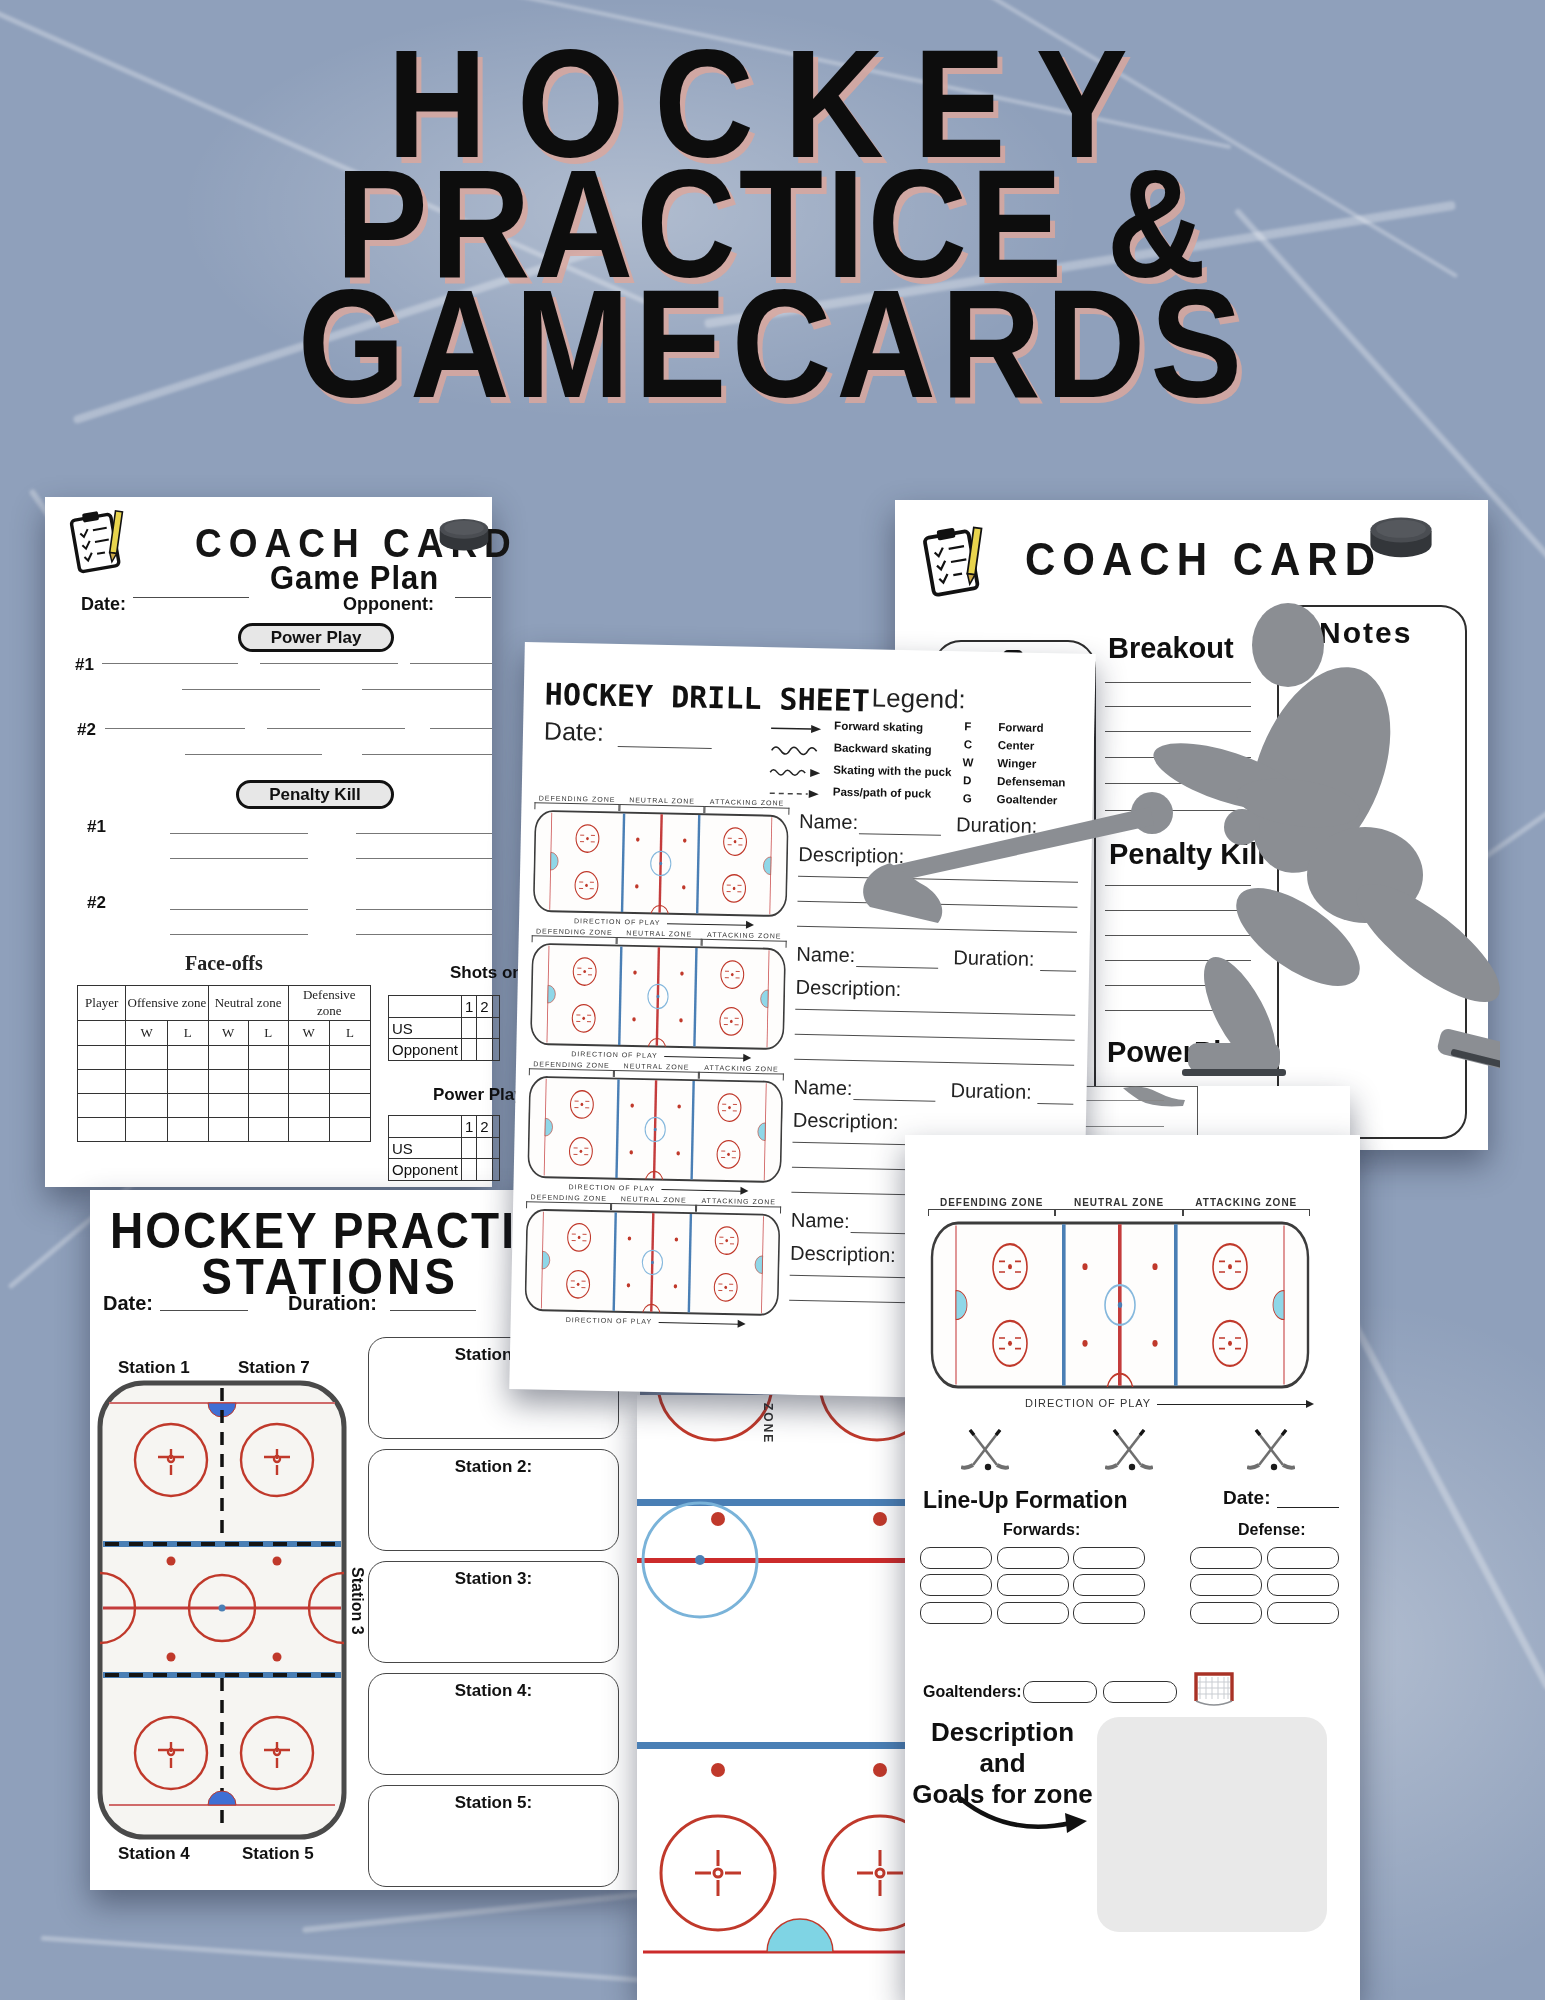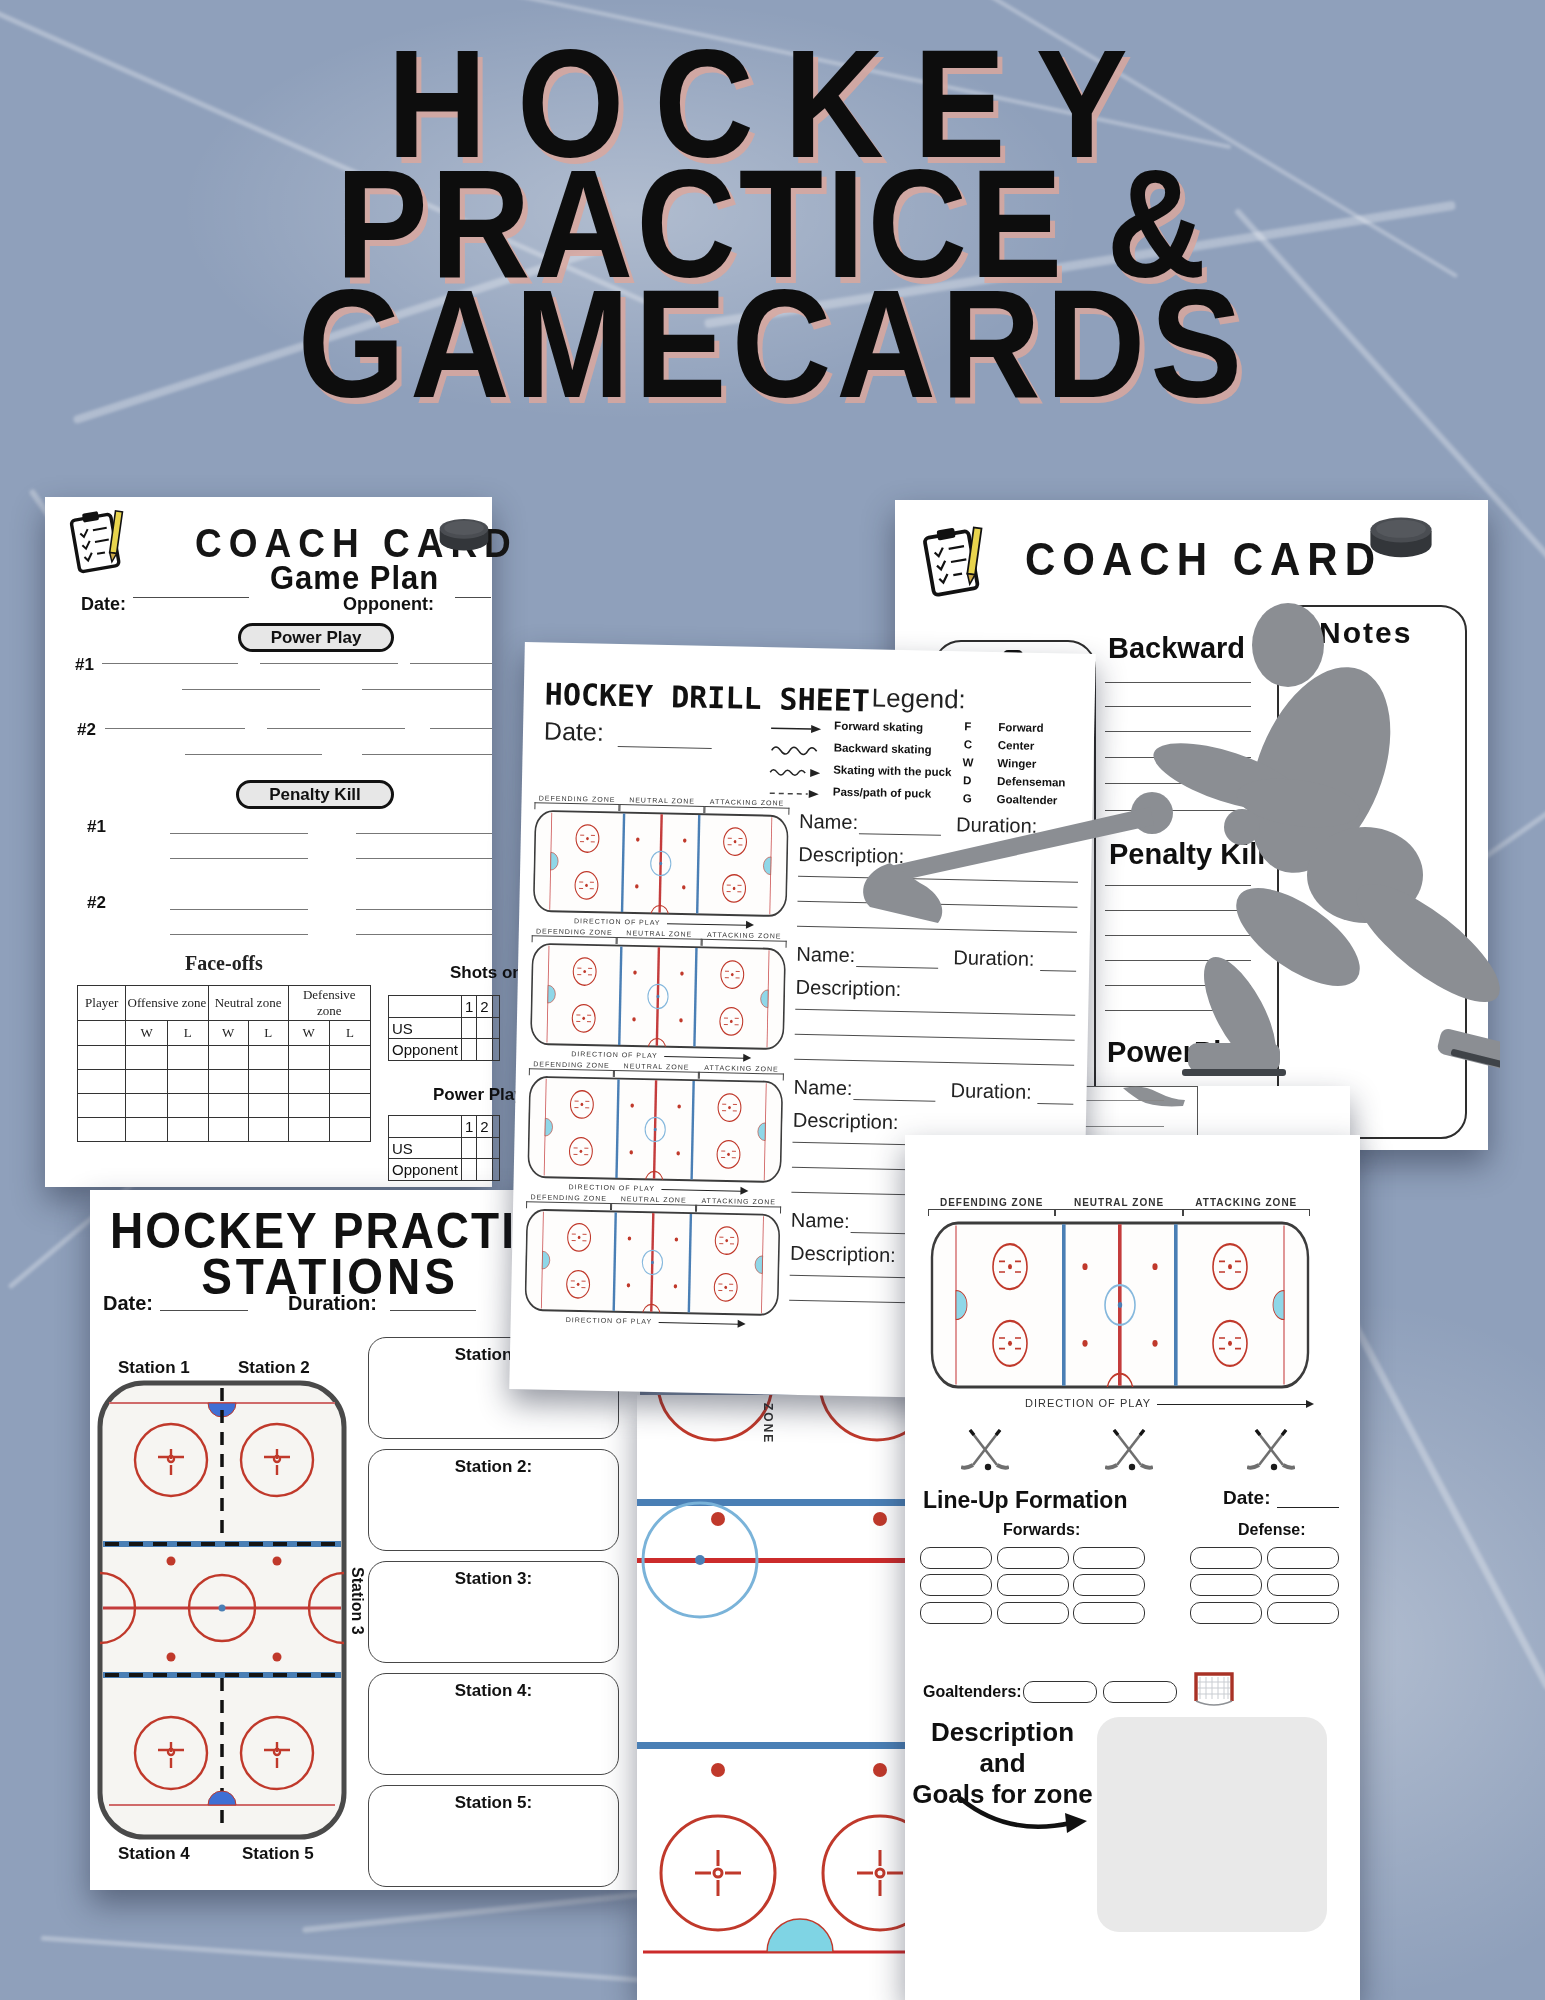--- a/index.html
+++ b/index.html
@@ -284,21 +284,21 @@
     <div class="abs h-coach cond" style="left:130px;top:34px;font-size:42px;">COACH CARD</div>
     <svg class="abs" style="left:472px;top:12px;" width="68px" height="54" viewBox="0 0 60 46">
       <path d="M3,16 v12 a27,11 0 0 0 54,0 v-12" fill="#33363a"></path>
       <ellipse cx="30" cy="15" rx="27" ry="11" fill="#4a4d52"></ellipse>
       <ellipse cx="30" cy="14" rx="22" ry="8" fill="#55585d"></ellipse>
     </svg>
 
     <div class="abs" style="left:38px;top:140px;width:159px;height:498px;border:2px solid #2d2d2d;border-radius:28px;"></div>
     <div class="abs" style="left:108px;top:150px;width:20px;height:10px;background:#111;border-radius:5px;"></div>
 
-    <div class="abs bigtxt" style="left:213px;top:132px;font-size:29px;">Backward</div>
+    <div class="abs bigtxt" style="left:213px;top:132px;font-size:29px;">Breakout</div>
     <div class="ruled" style="left:210px;top:182px;width:146px;"></div>
     <div class="ruled" style="left:210px;top:206px;width:146px;"></div>
     <div class="ruled" style="left:210px;top:231px;width:146px;"></div>
     <div class="ruled" style="left:210px;top:257px;width:146px;"></div>
     <div class="ruled" style="left:210px;top:283px;width:146px;"></div>
     <div class="ruled" style="left:210px;top:310px;width:146px;"></div>
 
     <div class="abs bigtxt" style="left:214px;top:338px;font-size:29px;">Penalty Kill</div>
     <div class="ruled" style="left:210px;top:385px;width:146px;"></div>
     <div class="ruled" style="left:210px;top:410px;width:146px;"></div>
@@ -329,21 +329,21 @@
 
   <div class="card" style="left:90px;top:1190px;width:550px;height:700px;z-index:2;">
     <div class="abs cond" style="left:20px;top:12px;width:440px;text-align:center;font-weight:900;font-size:46px;letter-spacing:2px;color:#111;white-space:nowrap;">HOCKEY PRACTICE</div>
     <div class="abs cond" style="left:20px;top:58px;width:440px;text-align:center;font-weight:900;font-size:46px;letter-spacing:4px;color:#111;">STATIONS</div>
     <div class="abs lbl" style="left:13px;top:102px;font-size:20px;">Date:</div>
     <div class="line" style="left:70px;top:120px;width:88px;"></div>
     <div class="abs lbl" style="left:198px;top:102px;font-size:20px;">Duration:</div>
     <div class="line" style="left:300px;top:120px;width:86px;"></div>
 
     <div class="abs lbl" style="left:28px;top:168px;font-size:17px;">Station 1</div>
-    <div class="abs lbl" style="left:148px;top:168px;font-size:17px;">Station 2</div>
+    <div class="abs lbl" style="left:148px;top:168px;font-size:17px;">Station 7</div>
 
     <svg class="abs" style="left:7px;top:190px;" width="250" height="460" viewBox="0 0 250 460">
       <rect x="3" y="3" width="244" height="454" rx="44" fill="#f6f5f2" stroke="#4a4a4a" stroke-width="5"></rect>
       <line x1="12" y1="23" x2="238" y2="23" stroke="#d06a6a" stroke-width="2"></line>
       <path d="M111,23 A14,14 0 0 0 139,23 Z" fill="#3f6fd4" stroke="#c0392b" stroke-width="1"></path>
       <g stroke="#c0392b" stroke-width="2.4" fill="none">
         <circle cx="74" cy="80" r="36"></circle>
           <circle cx="180" cy="80" r="36"></circle>
         <path d="M74,67 v10 M74,83 v10 M61,75 h10 M77,75 h10" transform="translate(0,2)"></path>
         <path d="M180,67 v10 M180,83 v10 M167,75 h10 M183,75 h10" transform="translate(0,2)"></path>

